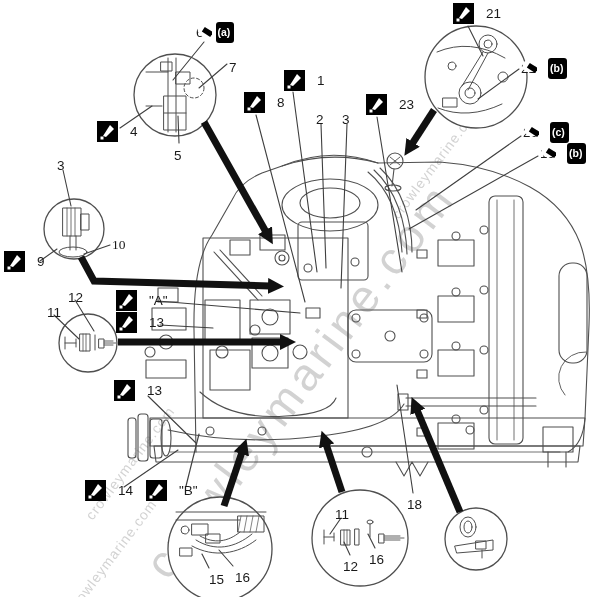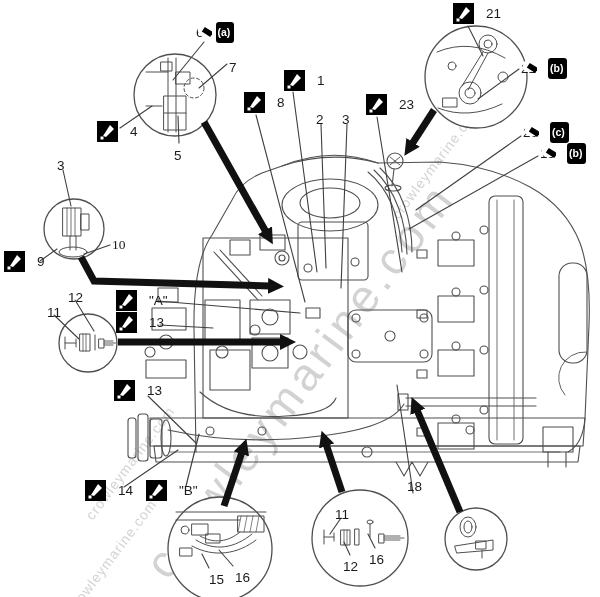--- a/index.html
+++ b/index.html
@@ -437,17 +437,17 @@
       </div>
       <div class="callout" style="left: 335px; top: 504px;">
         <span class="lbl">11</span>
       </div>
       <div class="callout" style="left: 343px; top: 556px;">
         <span class="lbl">12</span>
       </div>
       <div class="callout" style="left: 369px; top: 549px;">
         <span class="lbl">16</span>
       </div>
-      <div class="callout" style="left: 407px; top: 476px;">
+      <div class="callout" style="left: 407px; top: 494px;">
         <span class="lbl">18</span>
       </div>
     </div>
 </div>
 
 </body></html>

